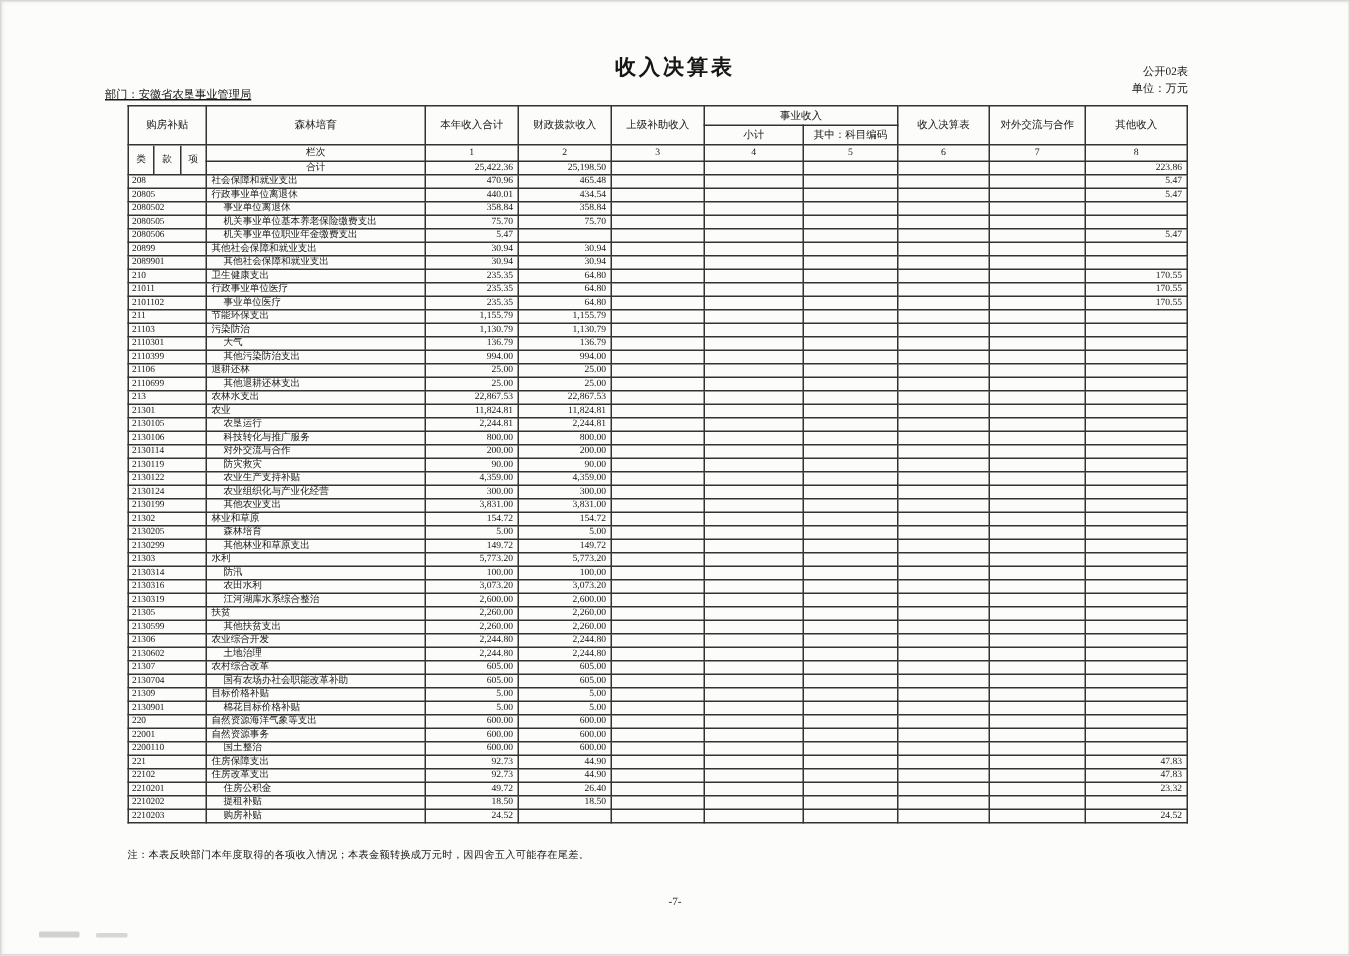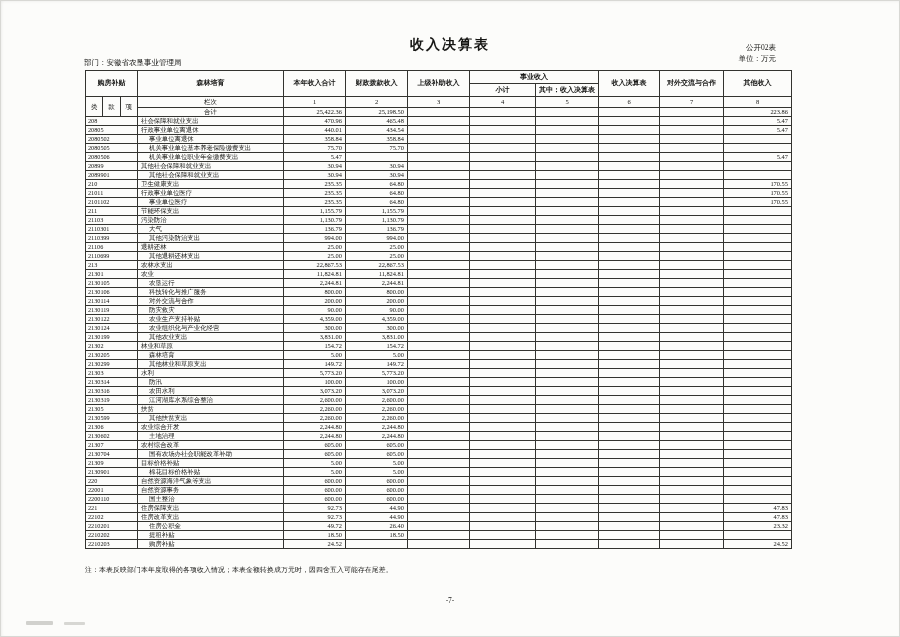--- a/index.html
+++ b/index.html
@@ -8,37 +8,37 @@
   .page {
     position:relative; width:900px; height:637px; overflow:hidden;
     background:#fcfcfa; color:#161614;
     box-shadow: inset 0 0 0 1px #d8d8d4, inset 2px 0 3px rgba(0,0,0,.05), inset 0 2px 3px rgba(0,0,0,.04);
   }
   .title {
     position:absolute; top:36px; left:0; width:900px; text-align:center;
     font-size:14px; font-weight:bold; letter-spacing:2px;
   }
   .meta {
-    position:absolute; top:42px; left:584px; width:192px; text-align:right;
+    position:absolute; top:42px; left:600px; width:192px; text-align:right;
     font-size:7.5px; line-height:11px;
   }
   .dept {
-    position:absolute; top:58px; left:84px; font-size:7.5px;
-    text-underline-offset:1px;
+    position:absolute; top:58px; left:70px; font-size:7.5px;
+    text-decoration:underline; text-underline-offset:1px;
   }
   table.main {
     position:absolute; top:70px; left:85px; width:707px;
     border-collapse:collapse; table-layout:fixed;
     border:1.5px solid #222220;
   }
   table.main th, table.main td {
     border:1px solid #33332f; overflow:hidden; white-space:nowrap;
     font-weight:normal; vertical-align:middle;
   }
-  thead tr.hdr th { font-size:7px; font-weight:bold; text-align:center; height:13px; line-height:9px; }
+  thead tr.hdr th { font-size:7px; font-weight:normal; text-align:center; height:13px; line-height:9px; }
   tr.lanci td { font-size:6.5px; text-align:center; height:11px; line-height:10px; }
   tr.total td { font-size:6.4px; height:9px; line-height:8px; }
   tbody td { font-size:6.4px; height:8.45px; line-height:8px; }
   td.code-sub { padding:0; }
   .cp-wrap { display:flex; width:100%; height:100%; }
   .cp { flex:1; display:flex; align-items:center; justify-content:center; font-size:6.5px; border-right:1px solid #33332f; }
   .cp:last-child { border-right:none; }
   td.code { font-size:6.2px; padding-left:2px; text-align:left; }
   td.name { padding-left:3px; text-align:left; }
   td.name.indent { padding-left:11px; }
@@ -83,21 +83,21 @@
         <th rowspan="2">本年收入合计</th>
         <th rowspan="2">财政拨款收入</th>
         <th rowspan="2">上级补助收入</th>
         <th colspan="2">事业收入</th>
         <th rowspan="2">收入决算表</th>
         <th rowspan="2">对外交流与合作</th>
         <th rowspan="2">其他收入</th>
       </tr>
       <tr class="hdr">
         <th>小计</th>
-        <th>其中：收入决算表</th>
+        <th>其中：科目编码</th>
       </tr>
       <tr class="lanci">
         <td rowspan="2" class="code-sub">
           <div class="cp-wrap">
             <div class="cp">类</div>
             <div class="cp">款</div>
             <div class="cp">项</div>
           </div>
         </td>
         <td class="c">栏次</td>

